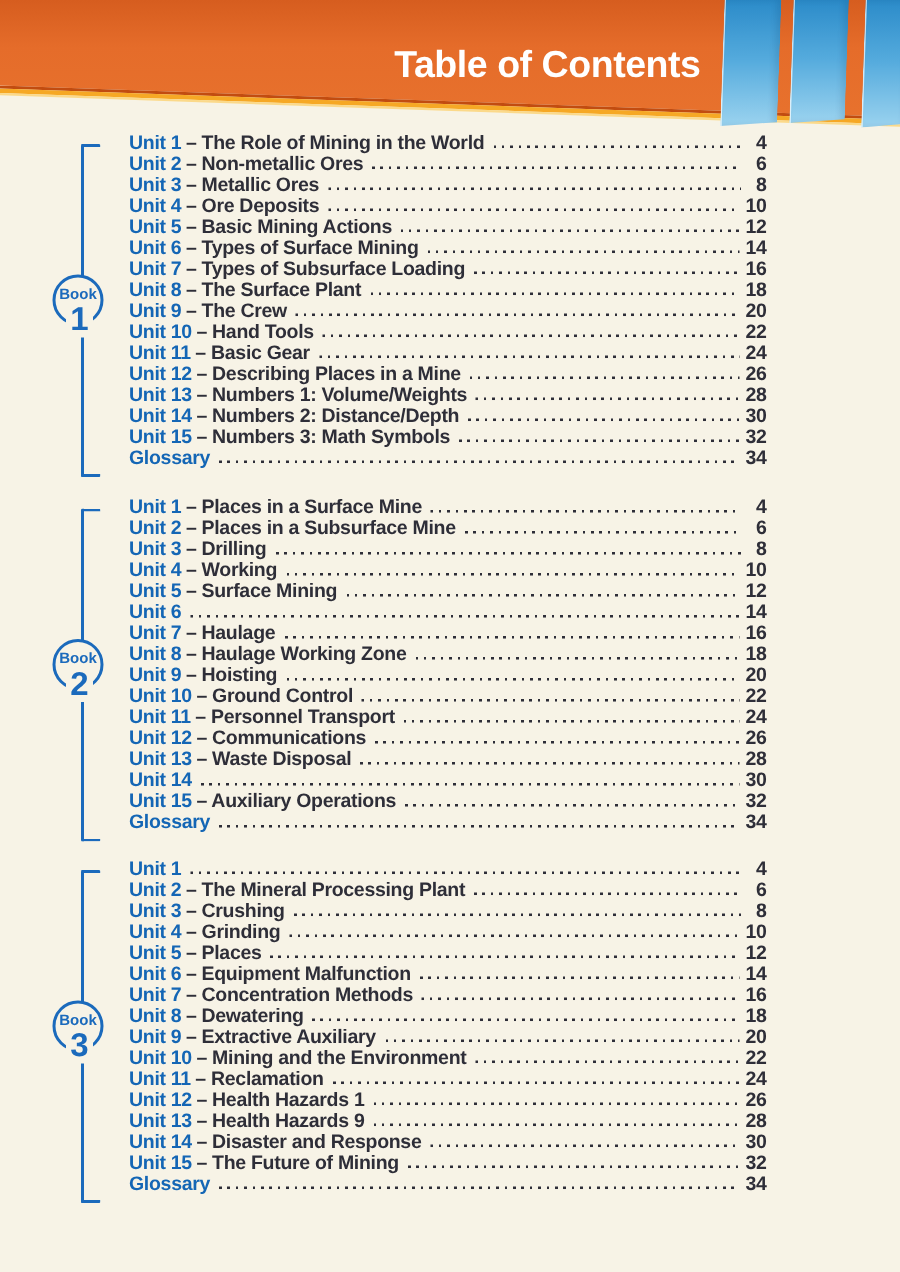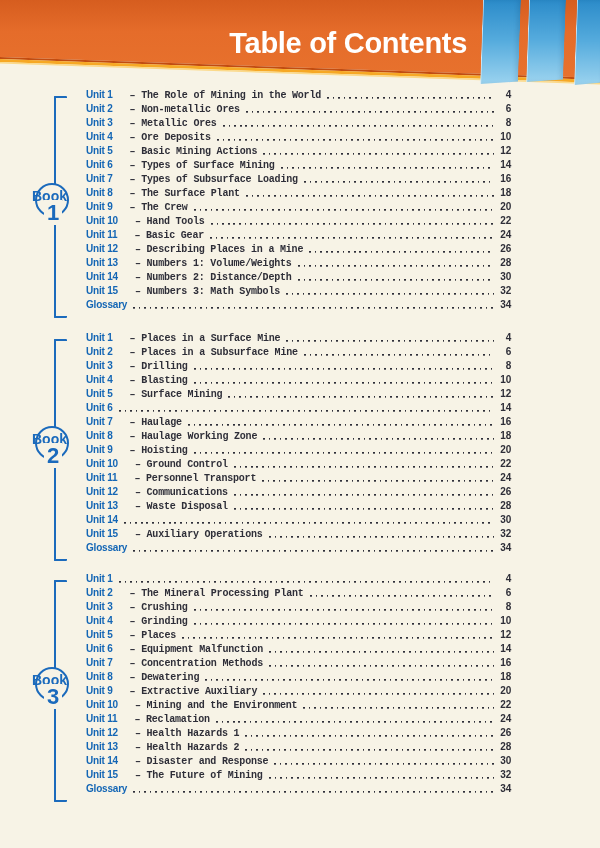--- a/index.html
+++ b/index.html
@@ -49,52 +49,52 @@
     transform:skewX(-2deg);transform-origin:0 0;
     border-left:1px solid rgba(255,255,255,.7);
     clip-path:polygon(0 0,100% 0,100% 97%,0 100%);
     box-shadow:inset -3px 0 4px rgba(0,40,80,.12);
   }
   .tab1{left:483px;width:37px;height:84px;}
   .tab2{left:529px;width:36px;height:82px;}
   .tab3{left:577px;width:30px;height:85px;}
   .page-title{
     position:absolute;top:31px;right:133px;margin:0;
-    font-size:29px;font-weight:700;letter-spacing:-.3px;
+    font-size:25px;font-weight:700;letter-spacing:-.3px;
     color:var(--title-white);line-height:24px;white-space:nowrap;
   }
   
   .book{position:absolute;left:0;width:600px;height:224px;}
   .book-1{top:88px;}
   .book-2{top:331px;}
   .book-3{top:572px;}
   .bracket{
     position:absolute;left:54px;top:8px;width:13px;height:222px;
     box-sizing:border-box;
     border:2px solid var(--bracket-blue);border-right:none;border-radius:1px;
   }
   .badge-circle{
     position:absolute;left:35px;top:95px;width:34px;height:34px;
     box-sizing:border-box;border:2px solid var(--bracket-blue);border-radius:50%;
     background:var(--page-background);
-    display:flex;align-items:center;justify-content:flex-end;padding-bottom:8px;
-    font-size:14px;font-weight:700;color:var(--bracket-blue);
+    display:flex;align-items:center;justify-content:center;padding-bottom:8px;
+    font-size:10px;font-weight:700;color:var(--bracket-blue);
   }
   .badge-number{
     position:absolute;left:36px;top:114px;width:34px;text-align:center;
     font-size:22px;font-weight:700;color:var(--bracket-blue);line-height:22px;
   }
   .badge-number span{background:var(--page-background);padding:0 3px;}
   .rows{position:absolute;left:86px;right:89px;top:0;}
   .toc-row{
     display:flex;align-items:baseline;height:14px;line-height:14px;
-    font-size:10px;font-weight:700;letter-spacing:-.2px;white-space:nowrap;
+    font-size:13px;font-weight:700;letter-spacing:-.2px;white-space:nowrap;
   }
   .u-label{color:var(--unit-blue);flex:none;}
-  .u-title{color:var(--text-dark);margin-left:17px;flex:none;font-family:Liberation Mono, monospace;}
+  .u-title{color:var(--text-dark);margin-left:3px;flex:none;}
   .leader{
     flex:1;align-self:stretch;margin:0 4px 0 6px;min-width:10px;
     background-image:repeating-linear-gradient(90deg,var(--text-dark) 0 1.7px,transparent 1.7px 5.6px);
     background-size:100% 1.7px;background-repeat:no-repeat;background-position:0 9px;
   }
   .pnum{color:var(--text-dark);flex:none;min-width:13px;text-align:right;}
 </style>
 </head>
 <body>
 
@@ -238,21 +238,21 @@
           <span class="pnum">6</span>
         </div>
         <div class="toc-row">
           <span class="u-label">Unit 3</span>
           <span class="u-title">– Drilling</span>
           <span class="leader"></span>
           <span class="pnum">8</span>
         </div>
         <div class="toc-row">
           <span class="u-label">Unit 4</span>
-          <span class="u-title">– Blasting</span>
+          <span class="u-title">– Working</span>
           <span class="leader"></span>
           <span class="pnum">10</span>
         </div>
         <div class="toc-row">
           <span class="u-label">Unit 5</span>
           <span class="u-title">– Surface Mining</span>
           <span class="leader"></span>
           <span class="pnum">12</span>
         </div>
         <div class="toc-row">
@@ -396,21 +396,21 @@
           <span class="pnum">24</span>
         </div>
         <div class="toc-row">
           <span class="u-label">Unit 12</span>
           <span class="u-title">– Health Hazards 1</span>
           <span class="leader"></span>
           <span class="pnum">26</span>
         </div>
         <div class="toc-row">
           <span class="u-label">Unit 13</span>
-          <span class="u-title">– Health Hazards 2</span>
+          <span class="u-title">– Health Hazards 9</span>
           <span class="leader"></span>
           <span class="pnum">28</span>
         </div>
         <div class="toc-row">
           <span class="u-label">Unit 14</span>
           <span class="u-title">– Disaster and Response</span>
           <span class="leader"></span>
           <span class="pnum">30</span>
         </div>
         <div class="toc-row">

